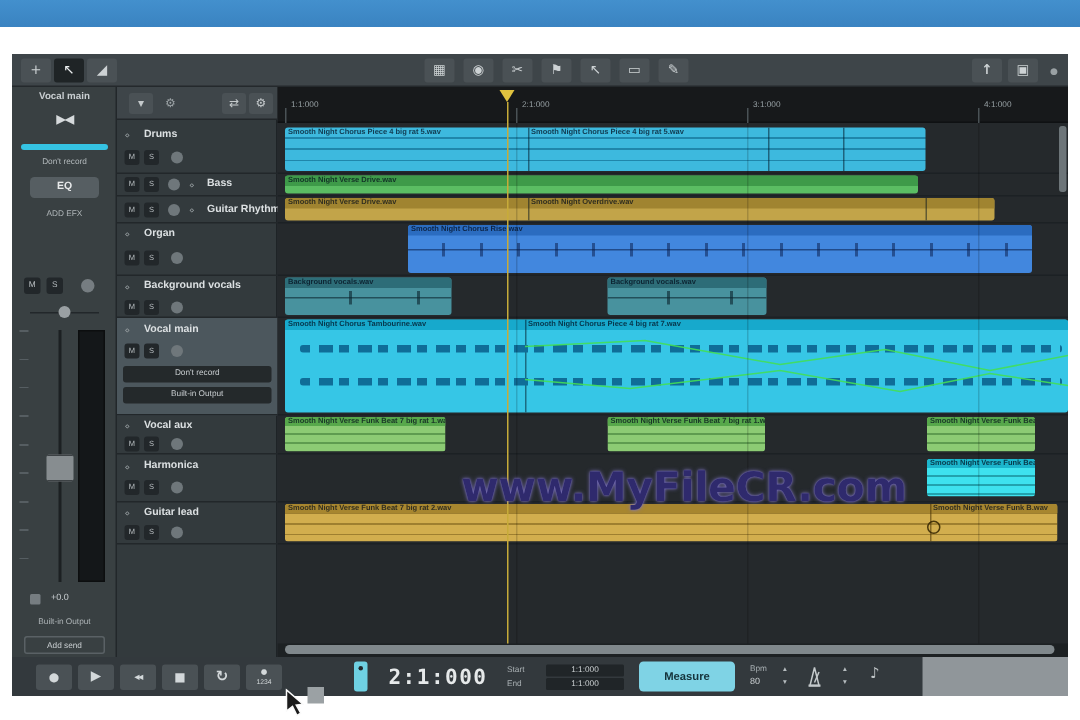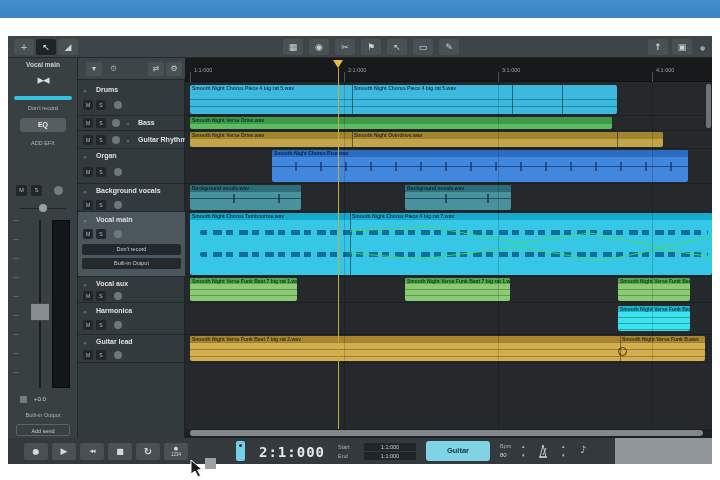--- a/index.html
+++ b/index.html
@@ -358,38 +358,39 @@
 
       <div class="abs" style="left:244px;top:4px;width:80px;height:20px;line-height:20px;text-align:center;
            font-family:'DejaVu Sans Mono',monospace;font-weight:bold;font-size:14px;color:#e6e9ea;letter-spacing:1px">2:1:000</div>
 
       <span class="abs" style="left:330px;top:6px;font-size:5.5px;color:#a9b0b3">Start</span>
       <span class="valbox" style="left:356px;top:5px">1:1:000</span>
       <span class="abs" style="left:330px;top:15px;font-size:5.5px;color:#a9b0b3">End</span>
       <span class="valbox" style="left:356px;top:14px">1:1:000</span>
 
       <div class="abs" style="left:418px;top:3px;width:64px;height:20px;background:#7fd3e5;border-radius:3px;
-           font-size:7.5px;font-weight:bold;color:#15343c;line-height:20px;text-align:center">Guitar</div>
+           font-size:7.5px;font-weight:bold;color:#15343c;line-height:20px;text-align:center">Measure</div>
 
       <span class="abs" style="left:492px;top:5px;font-size:5.5px;color:#a9b0b3">Bpm</span>
       <span class="abs" style="left:492px;top:14px;font-size:6px;color:#cfd4d6">80</span>
       <span class="spin icon" style="left:514px;top:6px">▴</span>
       <span class="spin icon" style="left:514px;top:15px">▾</span>
 
       <svg class="abs" style="left:528px;top:5px" width="14" height="16">
         <path d="M4 14 L7 2 L10 14 Z" fill="none" stroke="#c4c9cb" stroke-width="1"></path>
         <line x1="3" y1="14" x2="11" y2="14" stroke="#c4c9cb" stroke-width="1.5"></line>
         <line x1="7" y1="12" x2="10" y2="5" stroke="#c4c9cb" stroke-width="1"></line>
       </svg>
       <span class="spin icon" style="left:554px;top:6px">▴</span>
       <span class="spin icon" style="left:554px;top:15px">▾</span>
       <span class="abs icon" style="left:572px;top:6px;font-size:10px;color:#c4c9cb">♪</span>
     </div>
     <div id="transport-ext" class="abs"></div>
   </div>
 
+  <div id="wm" class="abs">www.MyFileCR.com</div>
 
   <svg class="abs" style="left:189px;top:459px;z-index:40" width="14" height="19">
     <path d="M2 1 L2 15 L6 12 L9 18 L11.5 16.5 L8.5 11 L13 10.5 Z" fill="#1b1b1b" stroke="#fafafa" stroke-width="1"></path>
   </svg>
   <div class="abs" style="left:205px;top:458px;width:11px;height:11px;background:#9ba1a4;z-index:39"></div>
 
 </div>
 
 </body></html>

